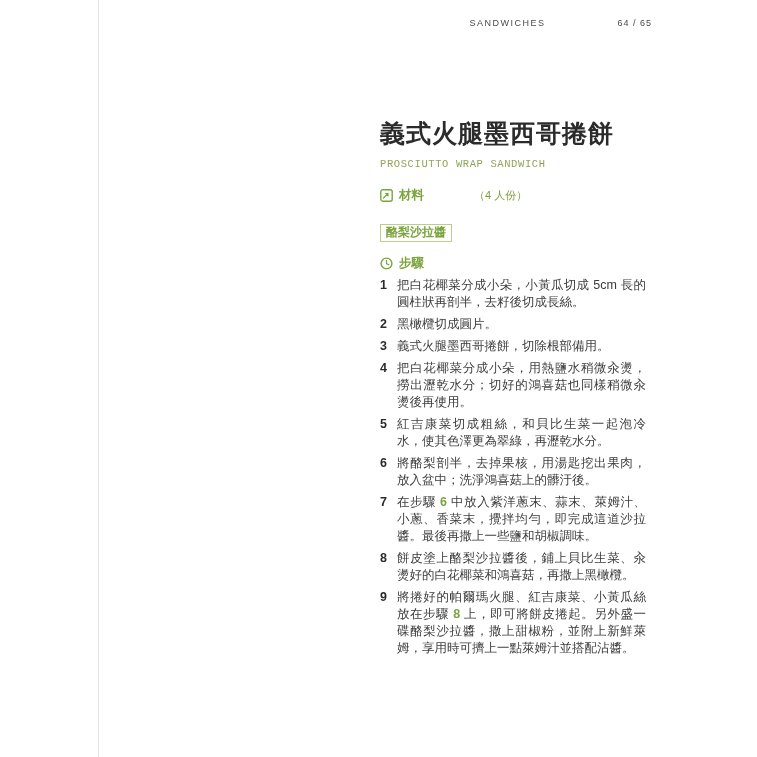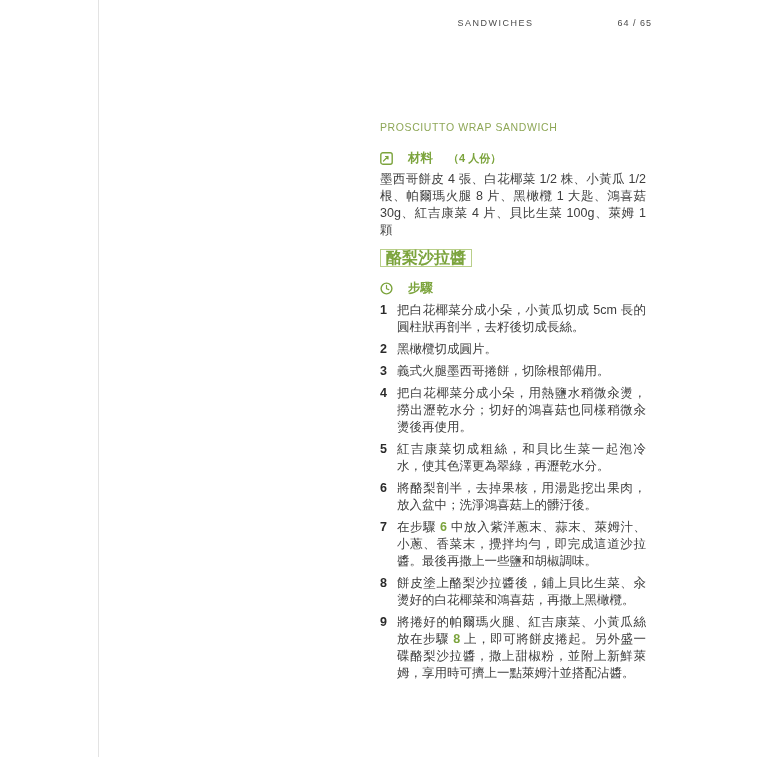--- a/index.html
+++ b/index.html
@@ -16,56 +16,56 @@
     width:757px;height:757px;position:relative;overflow:hidden;
     font-family:"Liberation Sans","DejaVu Sans",sans-serif;
     color:var(--text-dark);
   }
   .gutter-line{
     position:absolute;left:98px;top:0;width:1px;height:757px;
     background:var(--gutter-line);
   }
   .page-header{
     position:absolute;top:18px;right:105px;
-    display:flex;align-items:baseline;gap:50px;
+    display:flex;align-items:baseline;gap:38px;
     font-size:9px;color:#4a4a4a;
   }
   .chapter{letter-spacing:1.5px;}
   .pagenums{letter-spacing:1px;padding-left:34px;}
   .main-col{
     position:absolute;left:380px;top:118px;width:266px;
   }
   .recipe-title{
     font-size:25px;line-height:1.25;font-weight:bold;
     color:var(--title-dark);letter-spacing:1px;
   }
   .recipe-subtitle{
-    margin-top:3px;
-    font-family:Liberation Sans, sans-serif;
+    margin-top:9px;
+    font-family:Liberation Mono, monospace;
     font-size:10.5px;letter-spacing:0.6px;
     color:var(--subtitle-green);
   }
   .sec-head{
-    display:flex;align-items:center;gap:15px;
+    display:flex;align-items:center;gap:6px;
     color:var(--accent-green);font-weight:bold;font-size:12.5px;
   }
   .sec-head.ingredients{margin-top:17px;}
   .sec-head.steps{margin-top:13px;font-family:Liberation Mono, monospace;}
-  .servings{font-size:11px;font-weight:bold;}
+  .servings{font-size:11px;font-weight:normal;margin-left:44px;}
   .icon{flex:0 0 auto;display:inline-flex;}
   .body-text{
     margin-top:4px;font-size:12.5px;line-height:17px;
     color:var(--text-dark);text-align:justify;
   }
   .small-note{font-size:9.5px;}
   .tag{
-    display:inline-block;margin-top:10px;
+    display:inline-block;margin-top:20px;
     border:1px solid var(--tag-border);
     color:var(--accent-green);
-    font-size:16px;font-weight:bold;
+    font-size:12px;font-weight:bold;
     padding:1px 5px 2px 5px;line-height:13px;
   }
   ol.steps-list{margin-top:5px;list-style:none;}
   ol.steps-list li{
     display:flex;gap:6px;margin-bottom:5px;
     font-size:12.5px;line-height:17px;
   }
   .step-num{flex:0 0 11px;font-weight:bold;color:var(--title-dark);}
   .step-text{flex:1 1 auto;text-align:justify;}
   .green-ref{color:var(--accent-green);font-weight:bold;}
@@ -75,33 +75,33 @@
 
 <div class="gutter-line"></div>
 
 <header class="page-header">
   <span class="chapter">SANDWICHES</span>
   <span class="pagenums">64 / 65</span>
 </header>
 
 <main class="main-col">
 
+  <h1 class="recipe-title">義式火腿墨西哥捲餅</h1>
   <div class="recipe-subtitle">PROSCIUTTO WRAP SANDWICH</div>
 
   <div class="sec-head ingredients">
     <span class="icon">
       <svg width="13" height="13" viewBox="0 0 13 13">
         <rect x="0.8" y="0.8" width="11.4" height="11.4" rx="2" fill="none" stroke="#7ca43d" stroke-width="1.4"></rect>
         <path d="M3.5 9 L8 4.5 M8 4.5 L8 7 M8 4.5 L5.5 4.5" fill="none" stroke="#7ca43d" stroke-width="1.2" stroke-linecap="round"></path>
       </svg>
     </span>
     <span>材料</span>
     <span class="servings">（4 人份）</span>
   </div>
-  <p class="body-text">墨西哥餅皮 4 張、白花椰菜 1/2 株、小黃瓜 1/2 根、帕爾瑪火腿 8 片、黑橄欖 1 大匙、鴻喜菇 30g、紅吉康菜 4 片、貝比生菜 100g、萊姆 1 顆</p>
 
   <div class="tag">酪梨沙拉醬</div>
 
   <div class="sec-head steps">
     <span class="icon">
       <svg width="13" height="13" viewBox="0 0 13 13">
         <circle cx="6.5" cy="6.5" r="5.4" fill="none" stroke="#7ca43d" stroke-width="1.4"></circle>
         <path d="M6.5 3.4 L6.5 6.7 L8.8 7.6" fill="none" stroke="#7ca43d" stroke-width="1.2" stroke-linecap="round" stroke-linejoin="round"></path>
       </svg>
     </span>

